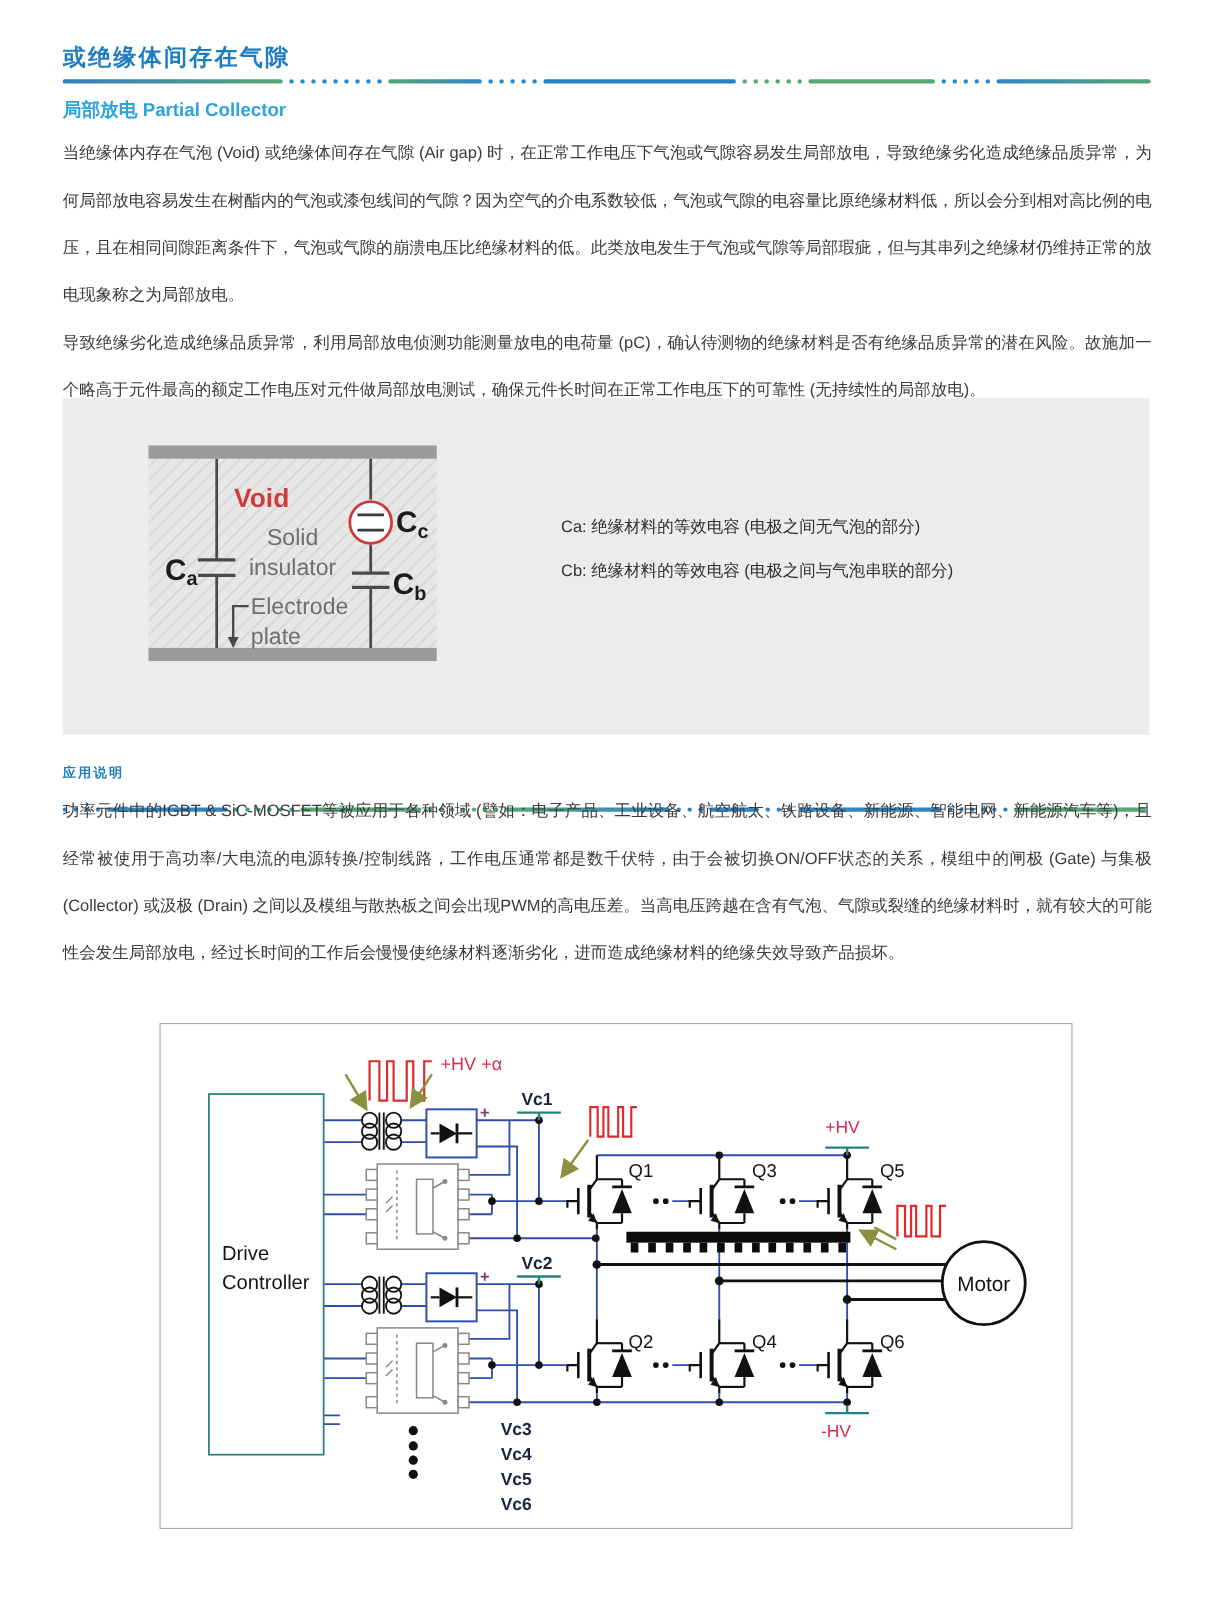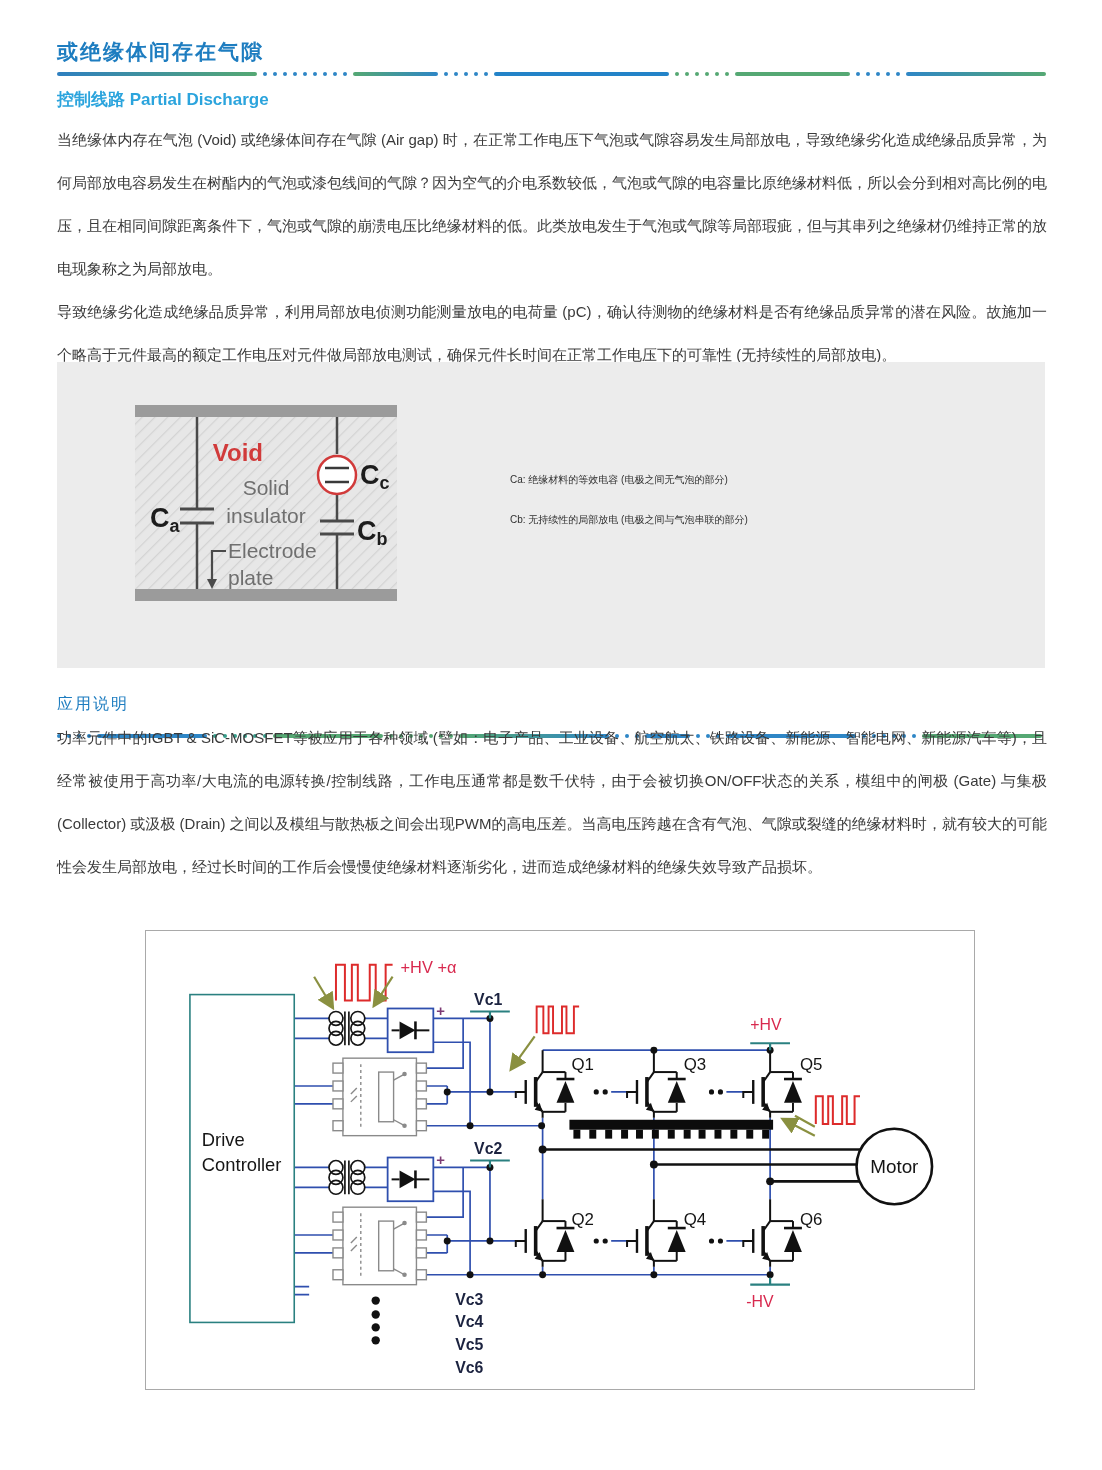--- a/index.html
+++ b/index.html
@@ -12,22 +12,22 @@
   .divider .dots{display:flex;gap:6px;flex:0 0 auto}
   .divider .dot{width:4px;height:4px;border-radius:50%}
   #divider1{top:71px}
   .subtitle{left:57px;top:88px;font-size:17px;font-weight:600;color:#2ba4dd}
   .para{left:57px;width:990px;font-size:15px;line-height:43px;color:#3a3a3a;
         text-align:justify;text-justify:inter-ideograph}
   #p1{top:118px}
   #p2{top:290px}
   .panel{left:57px;top:362px;width:988px;height:306px;background:#ececec}
   .fig-svg{position:absolute;left:73px;top:41px}
-  .legend{position:absolute;left:453px;top:98px;font-size:10px;line-height:40px;color:#2f2f2f}
-  .title2{left:57px;top:694px;font-size:16px;font-weight:400;color:#1e7dc0;letter-spacing:2px}
+  .legend{position:absolute;left:453px;top:98px;font-size:15px;line-height:40px;color:#2f2f2f}
+  .title2{left:57px;top:694px;font-size:12px;font-weight:700;color:#1e7dc0;letter-spacing:2px}
   #divider2{top:733px}
   #p3{top:716px}
   .circuit-box{left:145px;top:930px;width:830px;height:460px;border:1.5px solid #a9a9a9;
                box-sizing:border-box;background:#ffffff}
   svg{font-family:"Liberation Sans",sans-serif}
 </style>
 </head>
 <body>
 
 <div class="abs title">或绝缘体间存在气隙</div>
@@ -64,21 +64,21 @@
     <span class="bar" style="width: 115px; background: rgb(85, 168, 115);"></span>
     <span class="dots">
       <span class="dot" style="background: rgb(46, 134, 198);"></span>
       <span class="dot" style="background: rgb(46, 134, 198);"></span>
       <span class="dot" style="background: rgb(46, 134, 198);"></span>
       <span class="dot" style="background: rgb(46, 134, 198);"></span>
       <span class="dot" style="background: rgb(46, 134, 198);"></span>
     </span>
     <span class="bar" style="width: 140px; background: linear-gradient(90deg, rgb(46, 134, 198), rgb(85, 168, 115));"></span>
   </div>
-<div class="abs subtitle">控制线路 Partial Discharge</div>
+<div class="abs subtitle">局部放电 Partial Collector</div>
 
 <div class="abs para" id="p1">当绝缘体内存在气泡 (Void) 或绝缘体间存在气隙 (Air gap) 时，在正常工作电压下气泡或气隙容易发生局部放电，导致绝缘劣化造成绝缘品质异常，为何局部放电容易发生在树酯内的气泡或漆包线间的气隙？因为空气的介电系数较低，气泡或气隙的电容量比原绝缘材料低，所以会分到相对高比例的电压，且在相同间隙距离条件下，气泡或气隙的崩溃电压比绝缘材料的低。此类放电发生于气泡或气隙等局部瑕疵，但与其串列之绝缘材仍维持正常的放电现象称之为局部放电。</div>
 <div class="abs para" id="p2">导致绝缘劣化造成绝缘品质异常，利用局部放电侦测功能测量放电的电荷量 (pC)，确认待测物的绝缘材料是否有绝缘品质异常的潜在风险。故施加一个略高于元件最高的额定工作电压对元件做局部放电测试，确保元件长时间在正常工作电压下的可靠性 (无持续性的局部放电)。</div>
 
 <div class="abs panel">
   <svg class="fig-svg" width="272" height="200" viewBox="0 0 272 200">
     <defs>
       <pattern id="hatch" width="9" height="9" patternUnits="userSpaceOnUse" patternTransform="rotate(45)">
         <rect width="9" height="9" fill="#e7e7e7"></rect>
         <line x1="0" y1="0" x2="0" y2="9" stroke="#d3d3d3" stroke-width="2.5"></line>
@@ -116,21 +116,21 @@
     <text x="136" y="120" font-size="21" fill="#6f6f6f" text-anchor="middle">insulator</text>
 
     <text x="98" y="155" font-size="21" fill="#6f6f6f">Electrode</text>
     <text x="98" y="182" font-size="21" fill="#6f6f6f">plate</text>
     <polyline points="96,148 82,148 82,176" fill="none" stroke="#4a4a4a" stroke-width="2.2"></polyline>
     <polygon points="77,176 87,176 82,186" fill="#4a4a4a"></polygon>
   </svg>
 
   <div class="legend">
     <div>Ca: 绝缘材料的等效电容 (电极之间无气泡的部分)</div>
-    <div>Cb: 无持续性的局部放电 (电极之间与气泡串联的部分)</div>
+    <div>Cb: 绝缘材料的等效电容 (电极之间与气泡串联的部分)</div>
   </div>
 </div>
 
 <div class="abs title2">应用说明</div>
 <div class="abs divider" id="divider2">
     <span class="dots">
       <span class="dot" style="background: rgb(46, 134, 198);"></span>
       <span class="dot" style="background: rgb(46, 134, 198);"></span>
       <span class="dot" style="background: rgb(46, 134, 198);"></span>
       <span class="dot" style="background: rgb(46, 134, 198);"></span>

